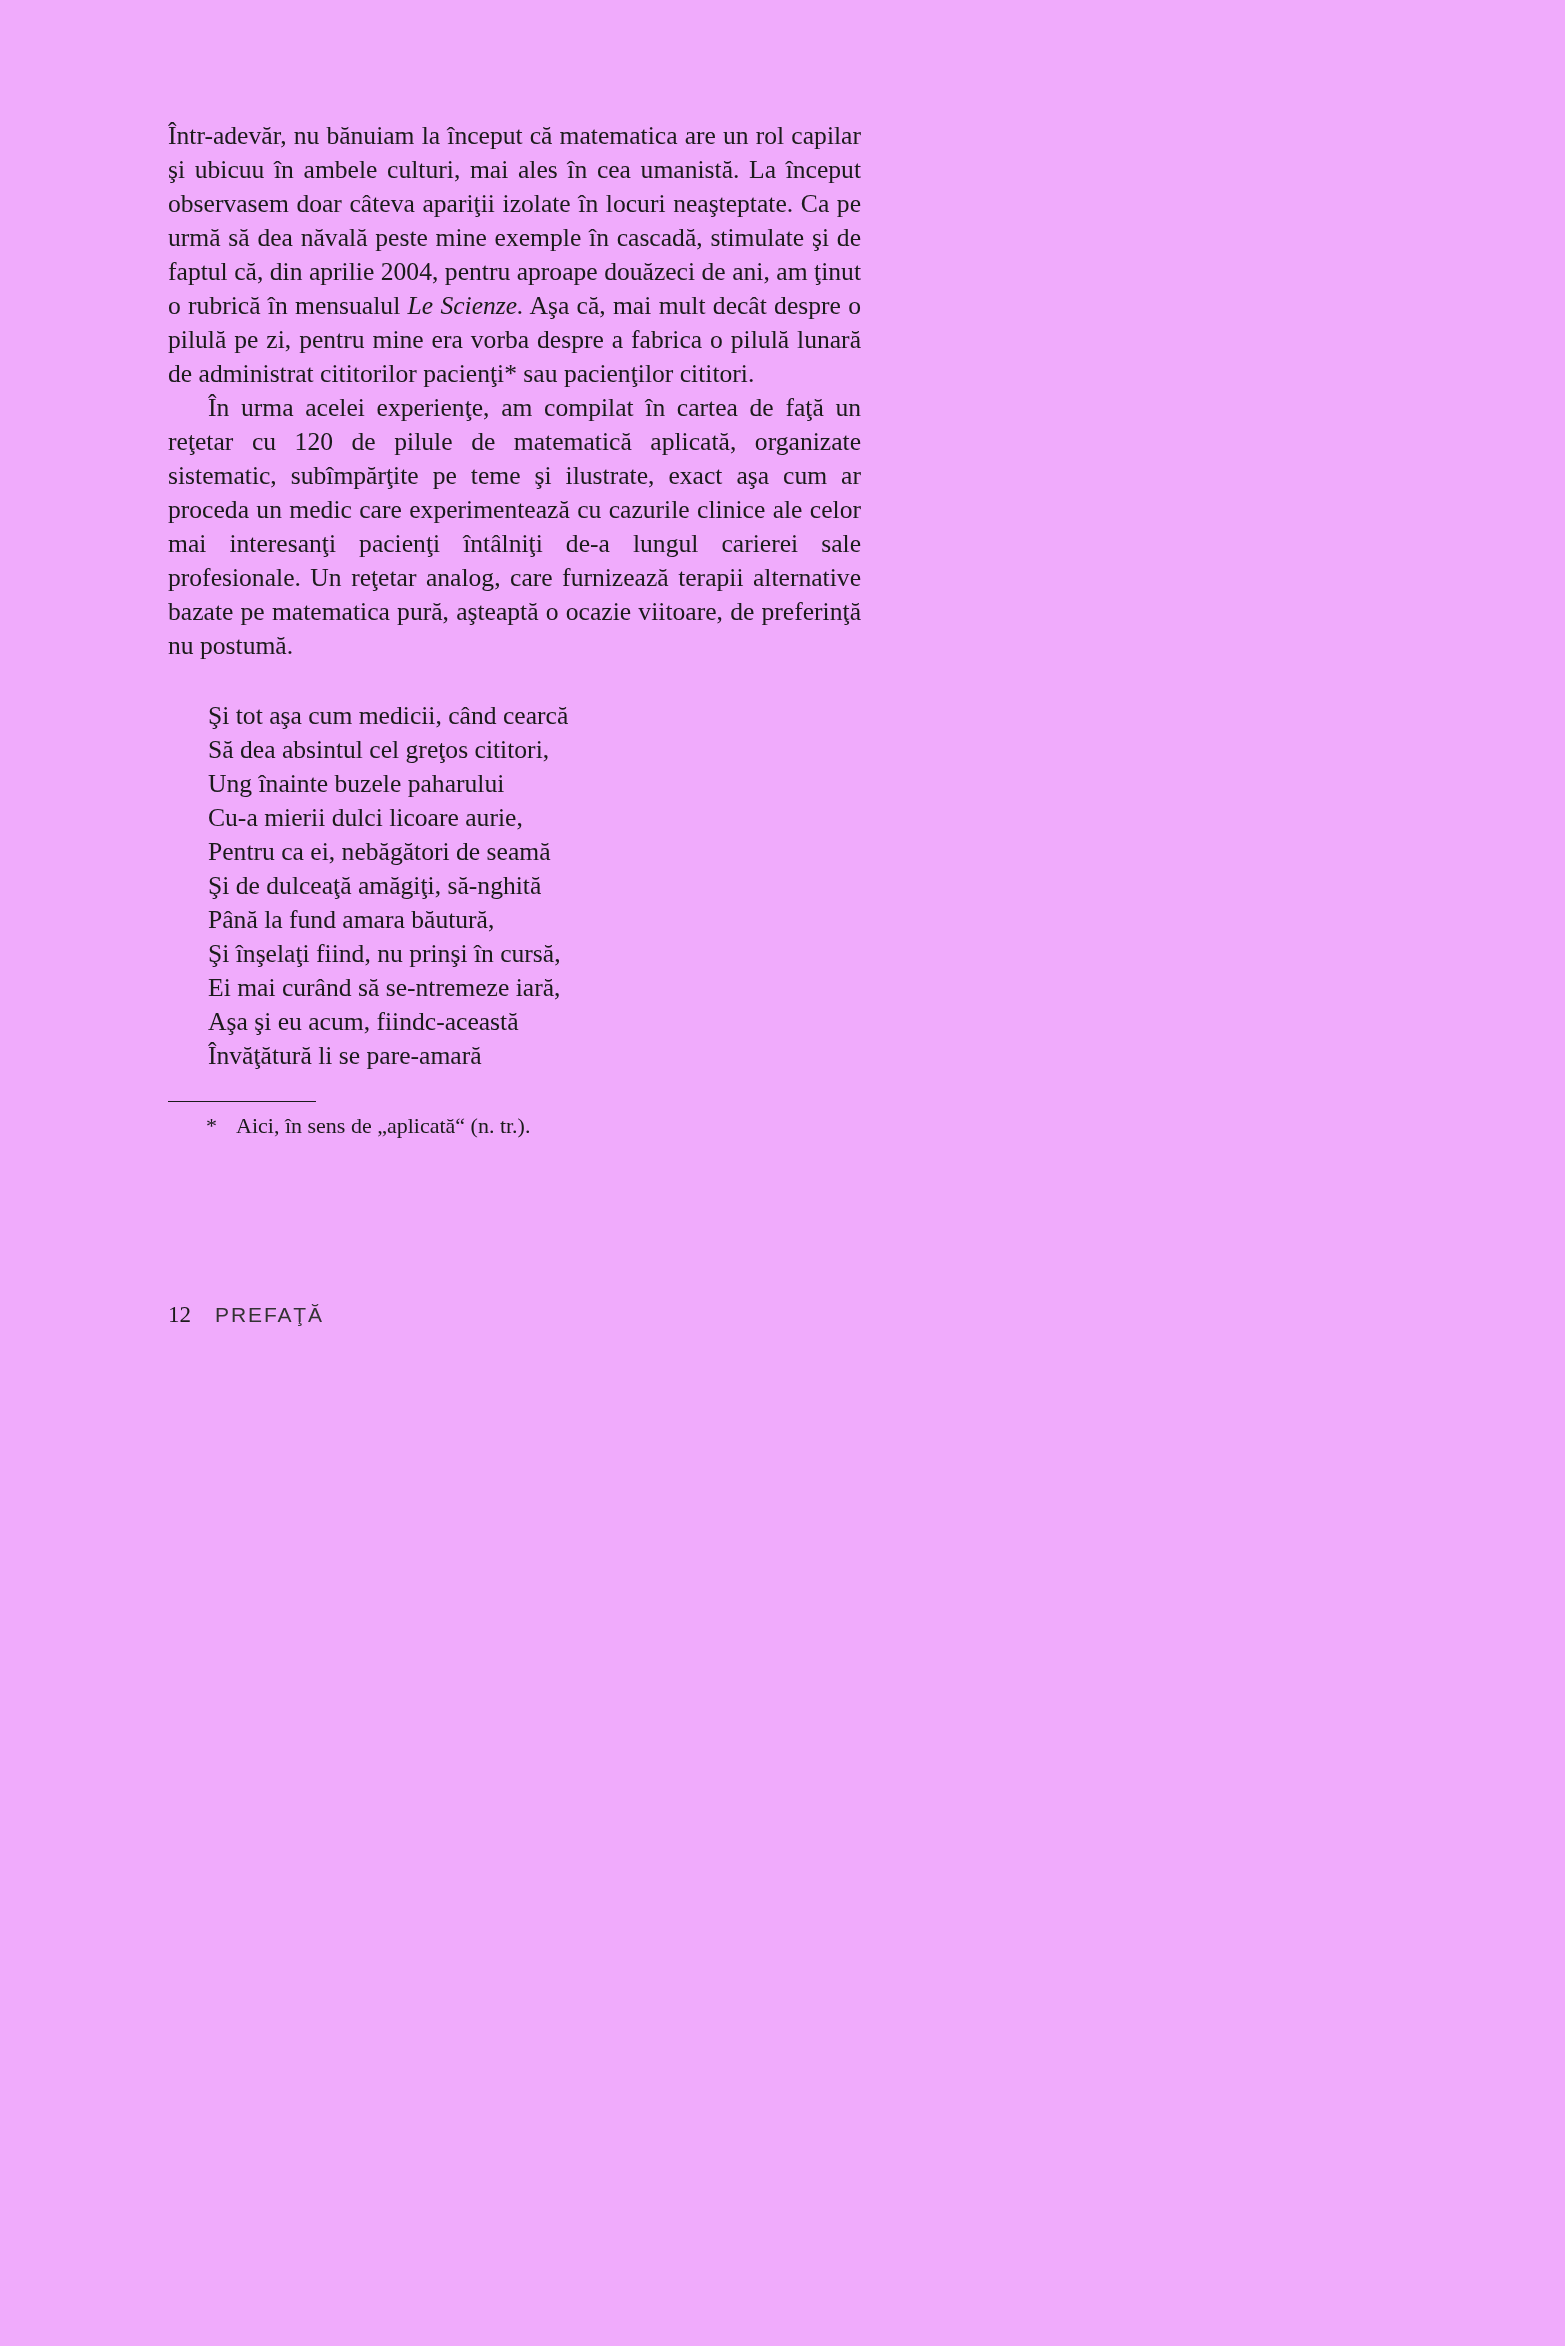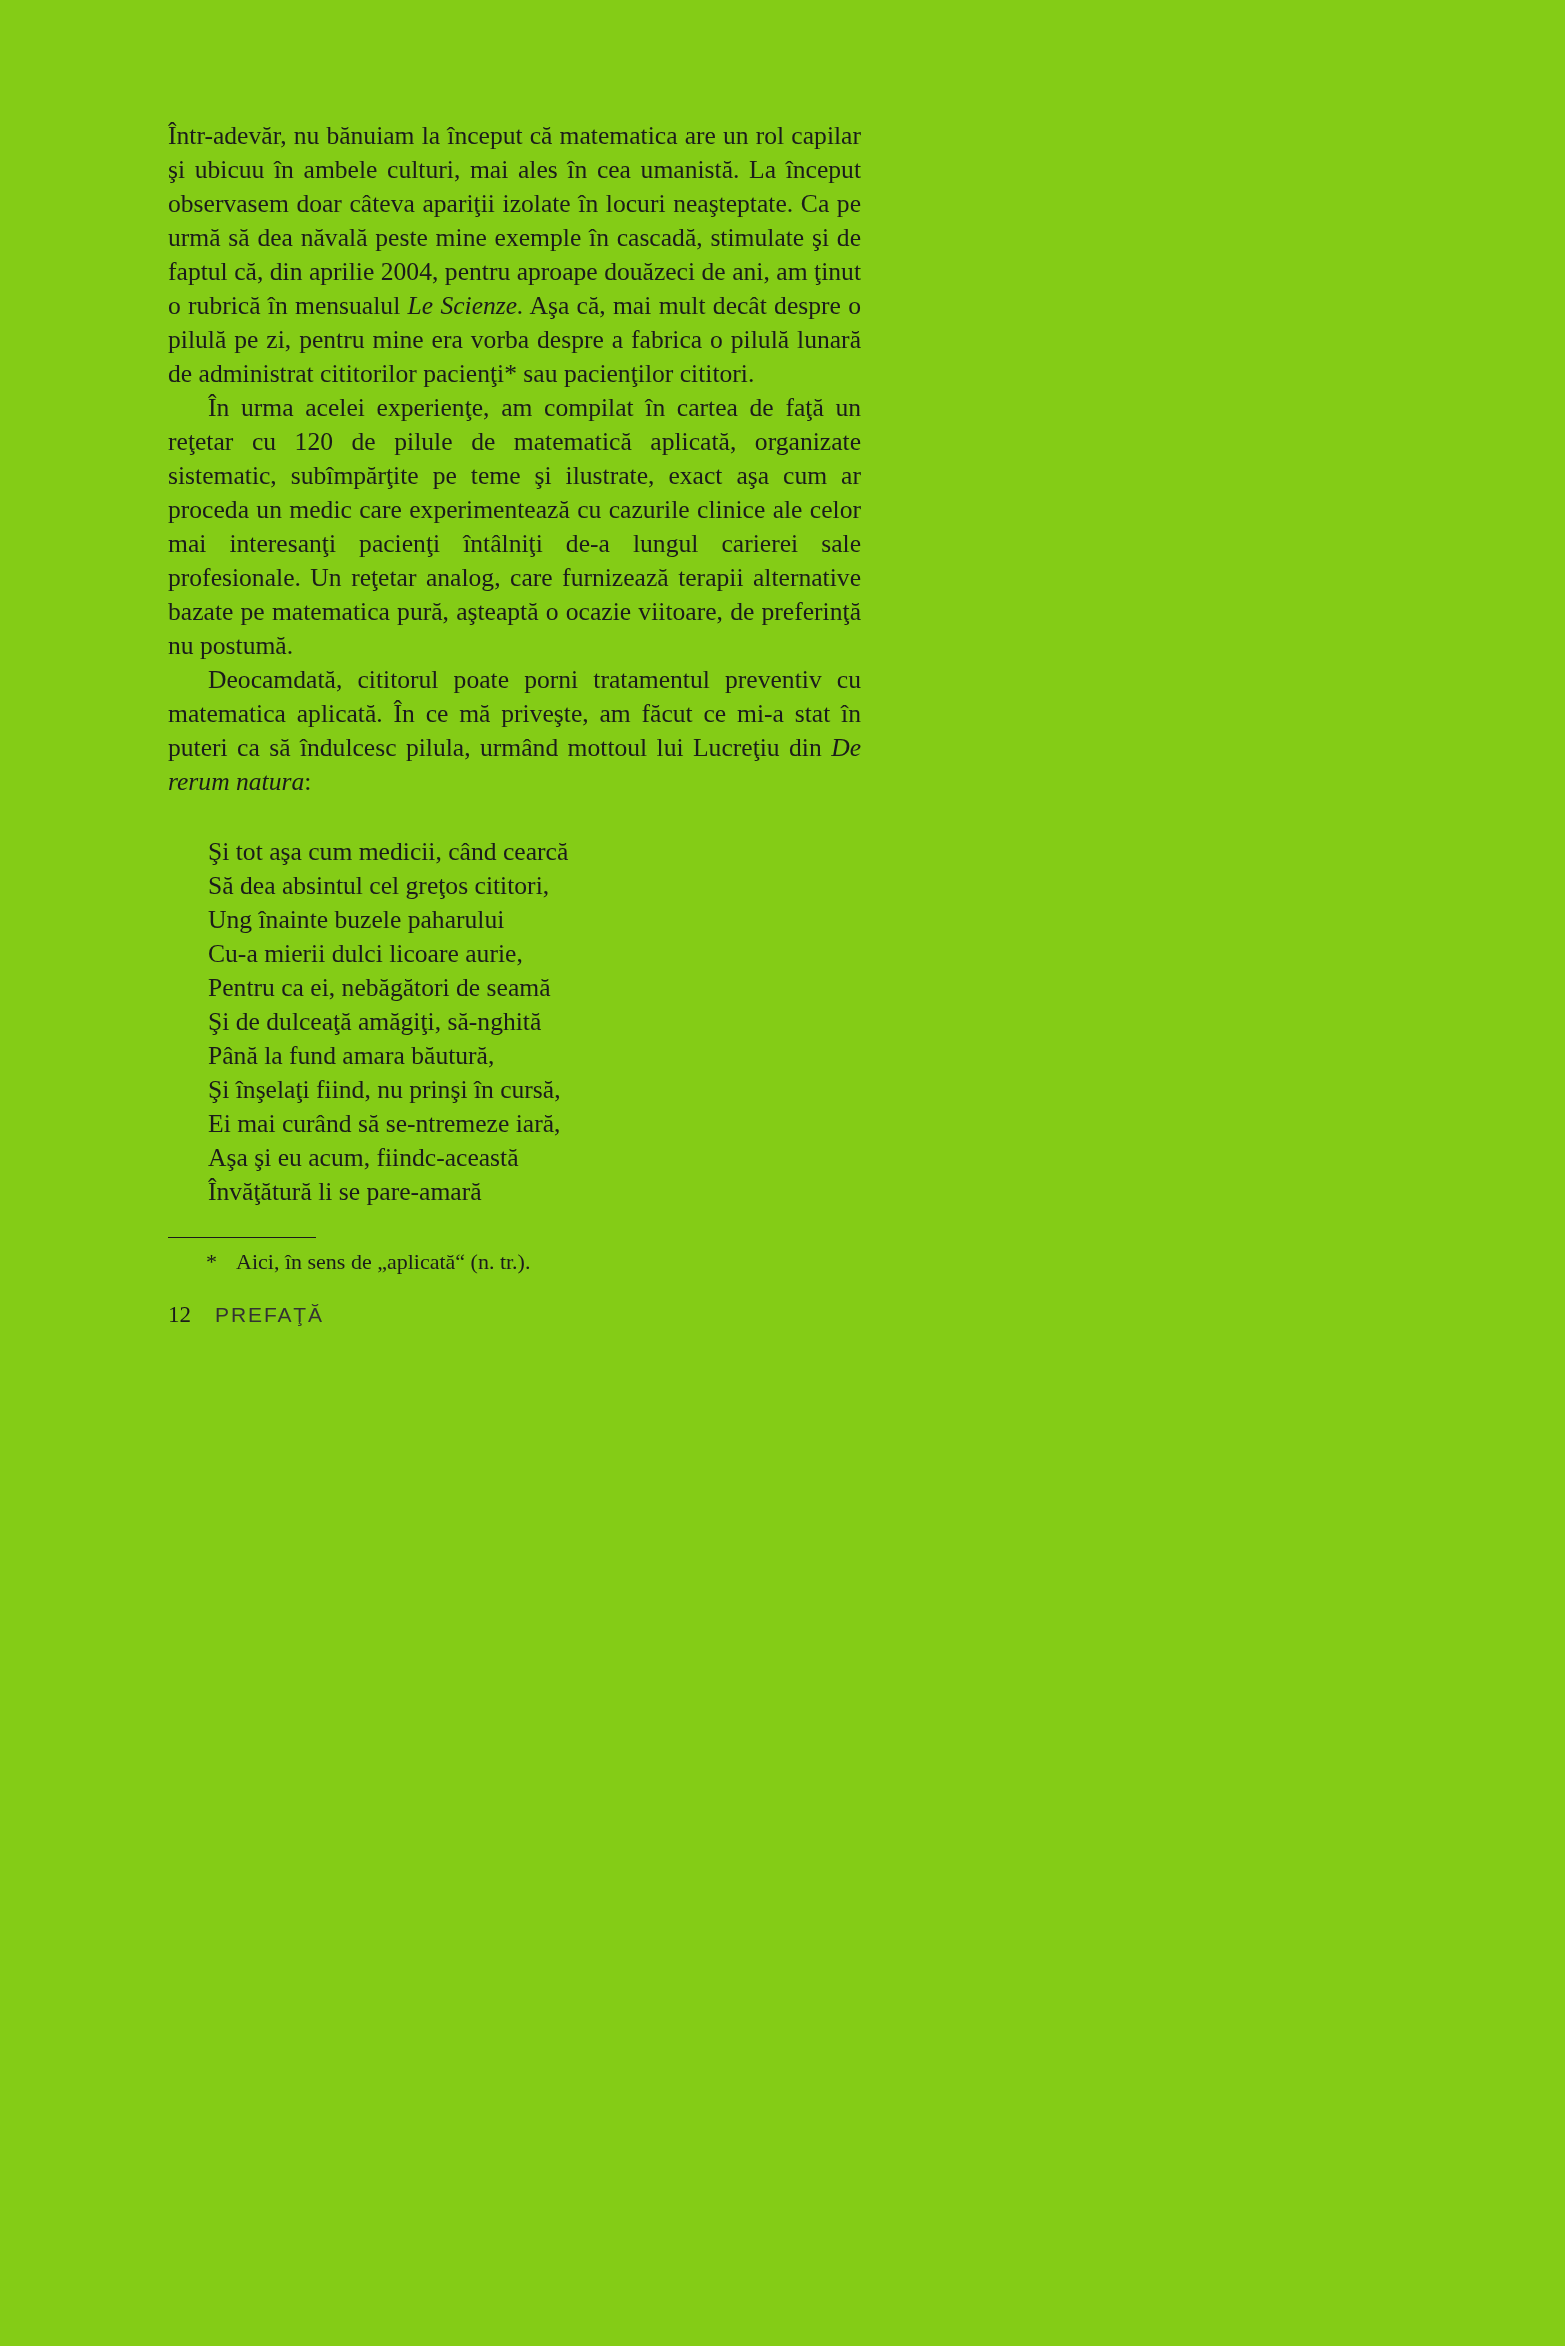--- a/index.html
+++ b/index.html
@@ -4,21 +4,21 @@
 <style>
   html, body {
     margin: 0;
     padding: 0;
     background: #ffffff;
   }
   .page {
     position: relative;
     width: 1565px;
     height: 2347px;
-    background: #84cc16;
+    background: #f0abfc;
     overflow: hidden;
     font-family: "Liberation Serif", serif;
     color: #1b1b1b;
   }
   .text-block {
     position: absolute;
     left: 168px;
     top: 119px;
     width: 693px;
   }
@@ -87,21 +87,20 @@
 <body>
 
 <div class="page">
 
   <div class="text-block">
 
     <p class="para"><span>Într-adevăr, nu bănuiam la început că matematica are un rol capilar şi ubicuu în ambele culturi, mai ales în cea umanistă. La început observasem doar câteva apariţii izolate în locuri neaşteptate. Ca pe urmă să dea năvală peste mine exemple în cascadă, stimulate şi de faptul că, din aprilie 2004, pentru aproape douăzeci de ani, am ţinut o rubrică în mensualul </span><span class="italic">Le Scienze.</span><span> Aşa că, mai mult decât despre o pilulă pe zi, pentru mine era vorba despre a fabrica o pilulă lunară de administrat cititorilor pacienţi* sau pacienţilor cititori.</span></p>
 
     <p class="para indent"><span>În urma acelei experienţe, am compilat în cartea de faţă un reţetar cu 120 de pilule de matematică aplicată, organizate sistematic, subîmpărţite pe teme şi ilustrate, exact aşa cum ar proceda un medic care experimentează cu cazurile clinice ale celor mai interesanţi pacienţi întâlniţi de-a lungul carierei sale profesionale. Un reţetar analog, care furnizează terapii alternative bazate pe matematica pură, aşteaptă o ocazie viitoare, de preferinţă nu postumă.</span></p>
 
-    <p class="para indent"><span>Deocamdată, cititorul poate porni tratamentul preventiv cu matematica aplicată. În ce mă priveşte, am făcut ce mi-a stat în puteri ca să îndulcesc pilula, urmând mottoul lui Lucreţiu din </span><span class="italic">De rerum natura</span><span>:</span></p>
 
     <div class="poem">
         <div class="poem-line">Şi tot aşa cum medicii, când cearcă</div>
         <div class="poem-line">Să dea absintul cel greţos cititori,</div>
         <div class="poem-line">Ung înainte buzele paharului</div>
         <div class="poem-line">Cu-a mierii dulci licoare aurie,</div>
         <div class="poem-line">Pentru ca ei, nebăgători de seamă</div>
         <div class="poem-line">Şi de dulceaţă amăgiţi, să-nghită</div>
         <div class="poem-line">Până la fund amara băutură,</div>
         <div class="poem-line">Şi înşelaţi fiind, nu prinşi în cursă,</div>

